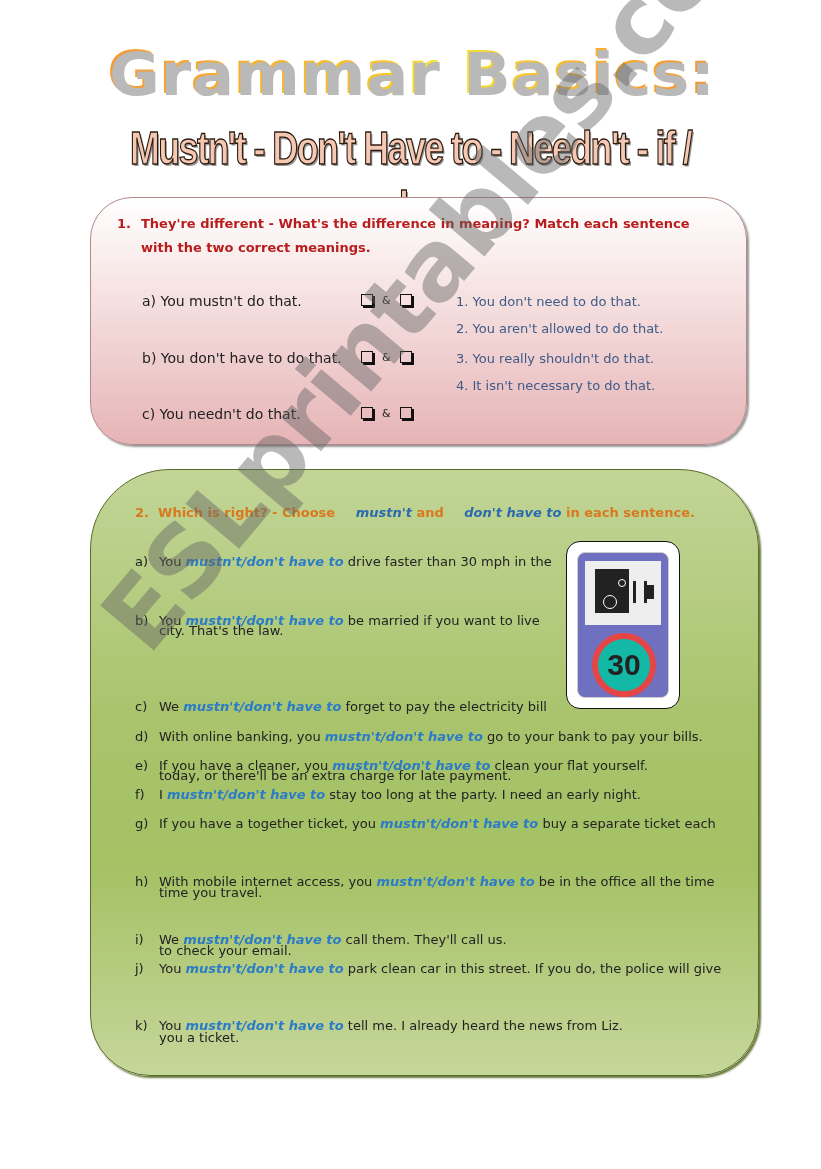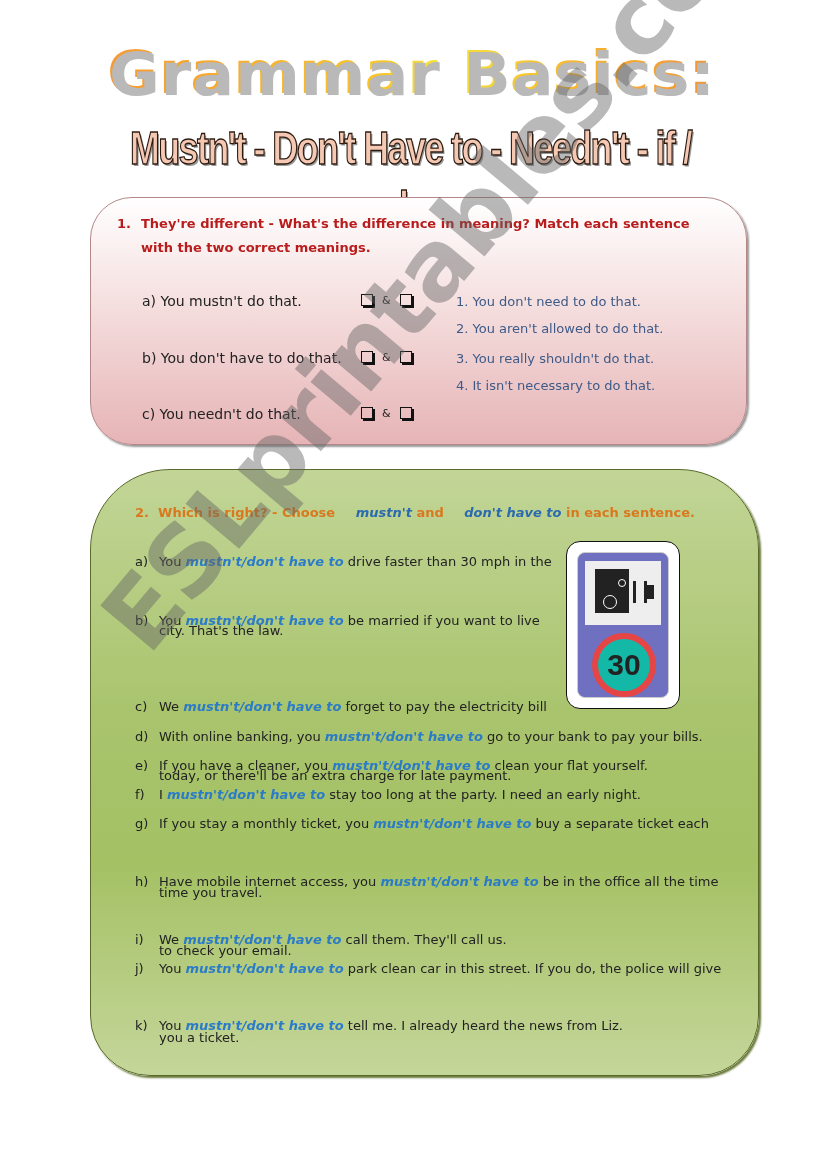--- a/index.html
+++ b/index.html
@@ -94,22 +94,22 @@
 <div class="q2">
   <span>2.</span>&nbsp;&nbsp;<span>Which is right? - Choose </span><span class="blue">mustn't</span><span> and </span><span class="blue">don't have to</span><span> in each sentence.</span>
 </div>
 
 <div class="item" style="top:547px"><span class="lbl">a)</span><span>You </span><span class="opt">mustn't/don't have to</span><span> drive faster than 30 mph in the</span><span class="cont">city. That's the law.</span></div>
 <div class="item" style="top:606px"><span class="lbl">b)</span><span>You </span><span class="opt">mustn't/don't have to</span><span> be married if you want to live</span></div>
 <div class="item" style="top:692px"><span class="lbl">c)</span><span>We </span><span class="opt">mustn't/don't have to</span><span> forget to pay the electricity bill</span><span class="cont">today, or there'll be an extra charge for late payment.</span></div>
 <div class="item" style="top:722px"><span class="lbl">d)</span><span>With online banking, you </span><span class="opt">mustn't/don't have to</span><span> go to your bank to pay your bills.</span></div>
 <div class="item" style="top:751px"><span class="lbl">e)</span><span>If you have a cleaner, you </span><span class="opt">mustn't/don't have to</span><span> clean your flat yourself.</span></div>
 <div class="item" style="top:780px"><span class="lbl">f)</span><span>I </span><span class="opt">mustn't/don't have to</span><span> stay too long at the party. I need an early night.</span></div>
-<div class="item" style="top:809px"><span class="lbl">g)</span><span>If you stay a monthly ticket, you </span><span class="opt">mustn't/don't have to</span><span> buy a separate ticket each</span><span class="cont">time you travel.</span></div>
-<div class="item" style="top:867px"><span class="lbl">h)</span><span>Have mobile internet access, you </span><span class="opt">mustn't/don't have to</span><span> be in the office all the time</span><span class="cont">to check your email.</span></div>
+<div class="item" style="top:809px"><span class="lbl">g)</span><span>If you have a together ticket, you </span><span class="opt">mustn't/don't have to</span><span> buy a separate ticket each</span><span class="cont">time you travel.</span></div>
+<div class="item" style="top:867px"><span class="lbl">h)</span><span>With mobile internet access, you </span><span class="opt">mustn't/don't have to</span><span> be in the office all the time</span><span class="cont">to check your email.</span></div>
 <div class="item" style="top:925px"><span class="lbl">i)</span><span>We </span><span class="opt">mustn't/don't have to</span><span> call them. They'll call us.</span></div>
 <div class="item" style="top:954px"><span class="lbl">j)</span><span>You </span><span class="opt">mustn't/don't have to</span><span> park clean car in this street. If you do, the police will give</span><span class="cont">you a ticket.</span></div>
 <div class="item" style="top:1011px"><span class="lbl">k)</span><span>You </span><span class="opt">mustn't/don't have to</span><span> tell me. I already heard the news from Liz.</span></div>
 
 <div class="sign">
   <div class="plate">
     <div class="cam">
       <div class="body"></div>
       <div class="lens1"></div>
       <div class="lens2"></div>

